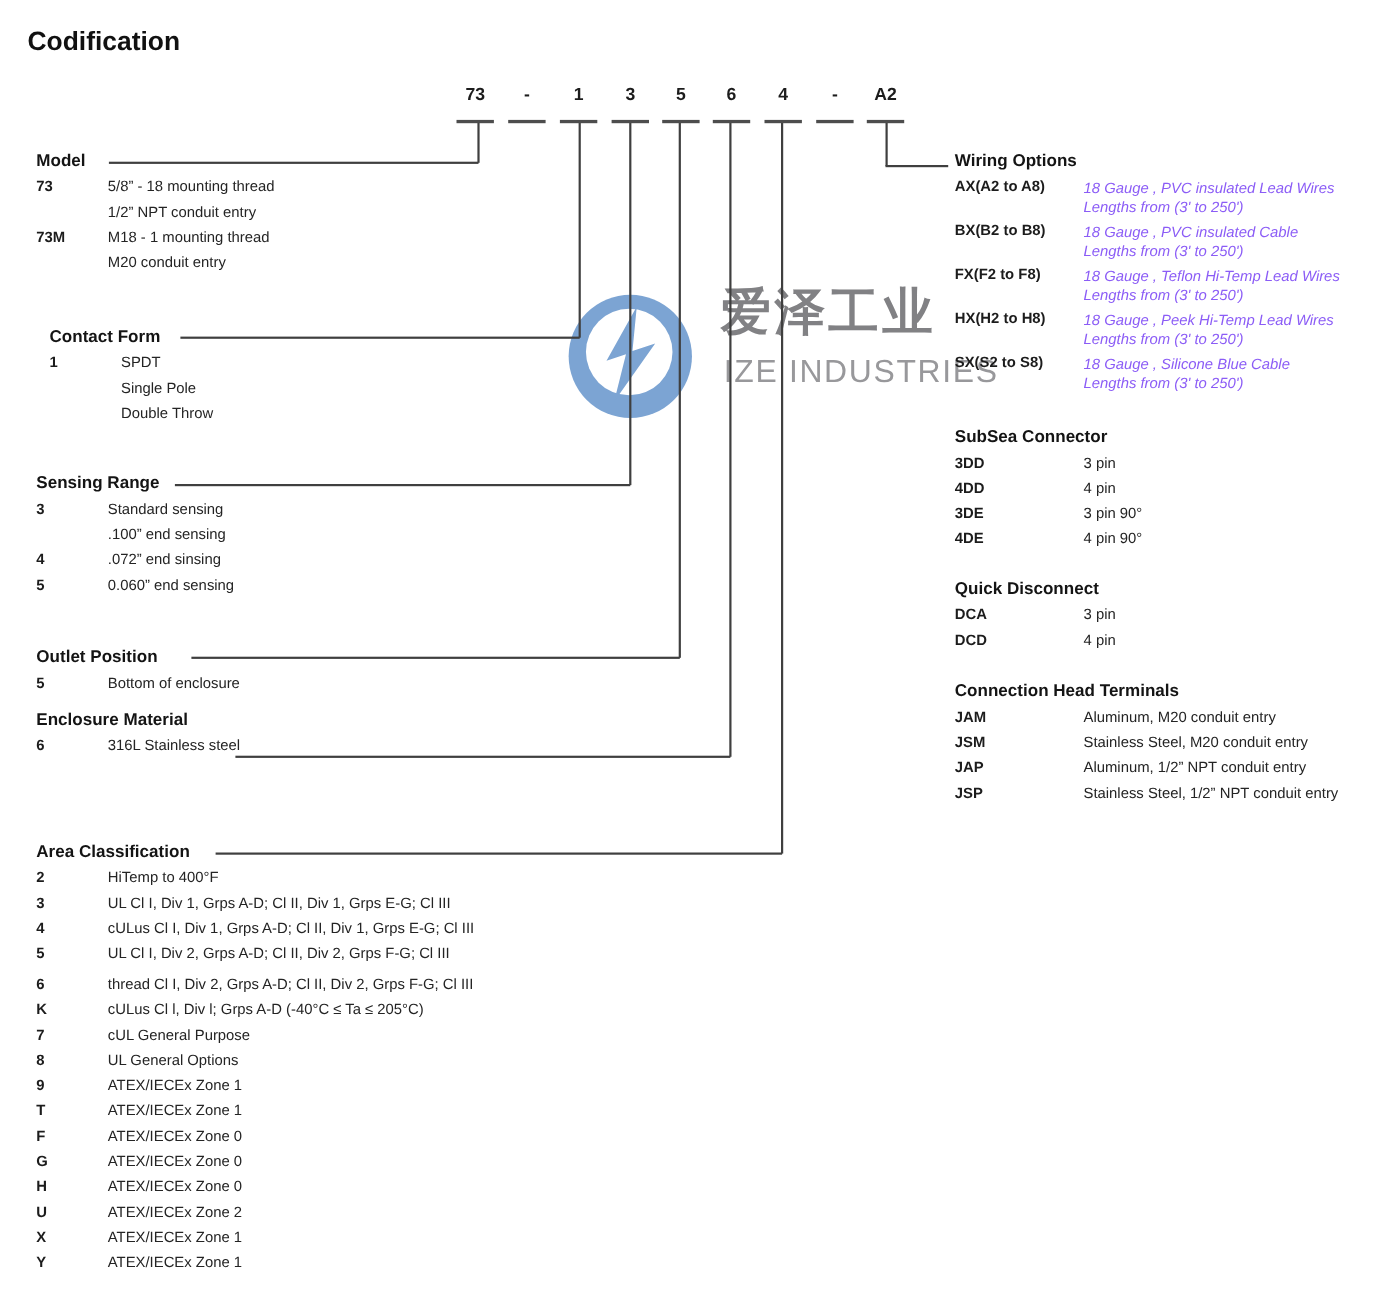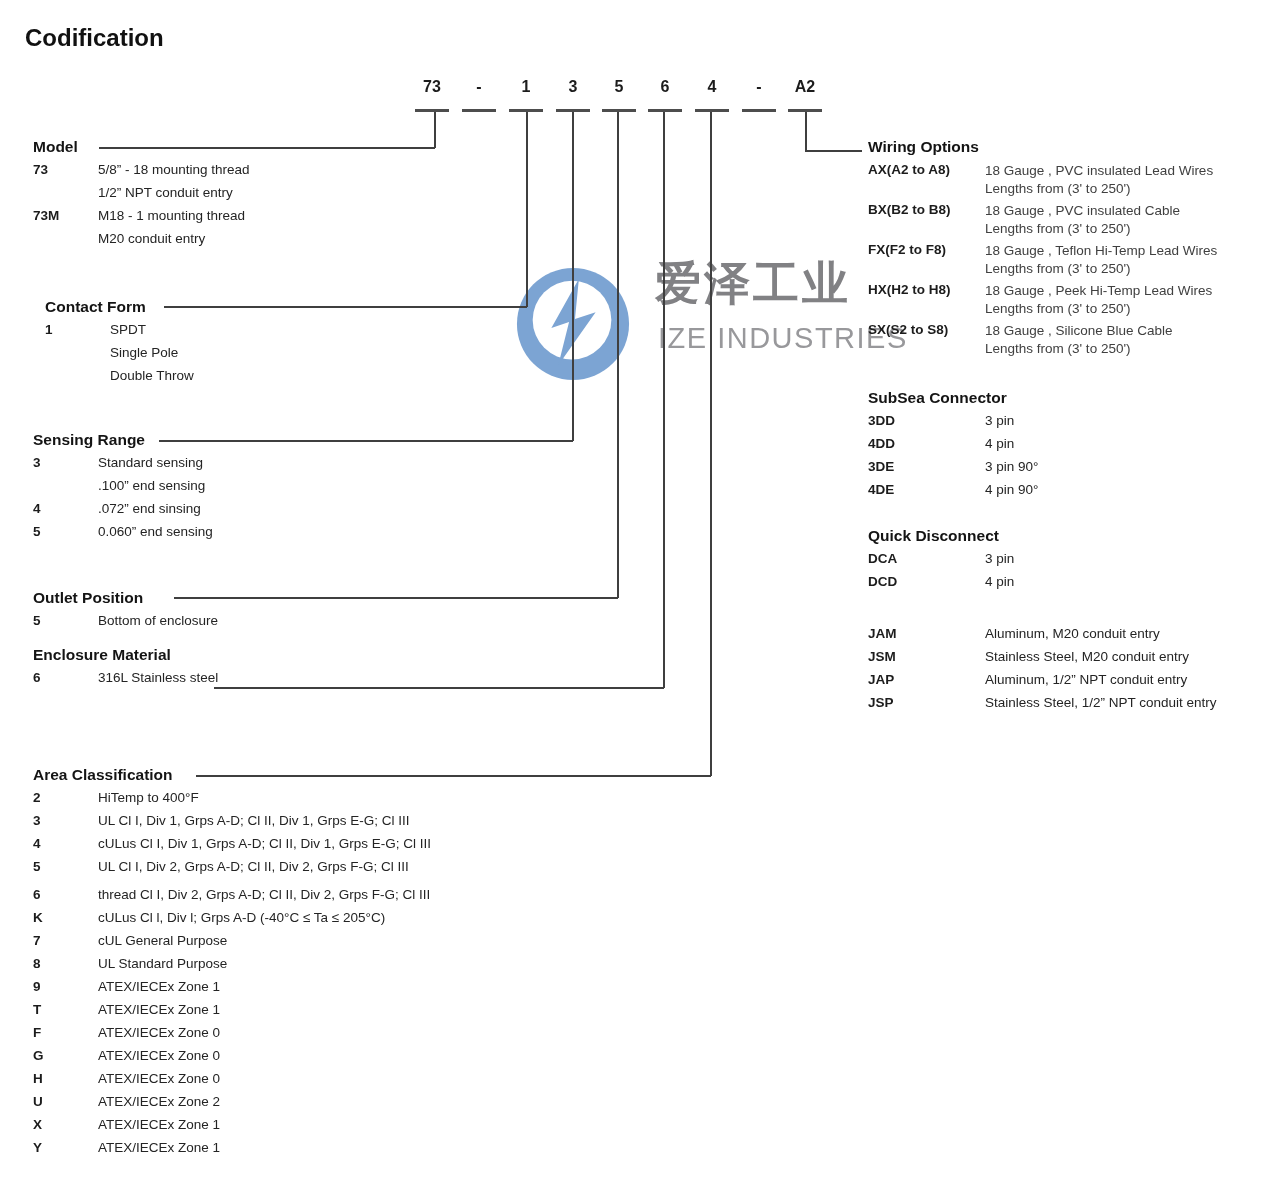--- a/index.html
+++ b/index.html
@@ -19,21 +19,21 @@
   
   .sec{z-index:3;}
   .sec-heading{font-size:15.5px;font-weight:bold;color:#141414;line-height:18px;white-space:nowrap;}
   .rows{margin-top:6px;}
   .row{display:flex;height:23px;align-items:flex-start;}
   .row.gap{margin-top:5px;}
   .wrow{display:flex;height:40px;align-items:flex-start;}
   .codecol{width:65px;flex:0 0 65px;font-weight:bold;font-size:13.5px;color:#1c1c1c;white-space:nowrap;}
   .codecol-r{width:117px;flex:0 0 117px;font-weight:bold;font-size:13.5px;color:#1c1c1c;white-space:nowrap;}
   .desccol{font-size:13.5px;color:#242424;white-space:nowrap;}
-  .wdesc{font-size:13.5px;color:#404040;line-height:17.5px;white-space:nowrap;}
+  .wdesc{font-size:13.5px;color:#8b5cf6;line-height:17.5px;white-space:nowrap;font-style:italic;}
   
   .wm{z-index:1;}
   .wm-cn{left:655px;top:253px;font-size:46px;font-weight:bold;color:#818184;letter-spacing:3px;white-space:nowrap;}
   .wm-en{left:658px;top:322px;font-size:29px;font-weight:400;color:#98989b;letter-spacing:1.5px;white-space:nowrap;}
 </style>
 </head>
 <body>
 
 <div class="abs page-title">Codification</div>
 
@@ -180,21 +180,21 @@
     <div class="row">
       <span class="codecol">K</span>
       <span class="desccol">cULus Cl l, Div l; Grps A-D (-40°C ≤ Ta ≤ 205°C)</span>
     </div>
     <div class="row">
       <span class="codecol">7</span>
       <span class="desccol">cUL General Purpose</span>
     </div>
     <div class="row">
       <span class="codecol">8</span>
-      <span class="desccol">UL Standard Purpose</span>
+      <span class="desccol">UL General Options</span>
     </div>
     <div class="row">
       <span class="codecol">9</span>
       <span class="desccol">ATEX/IECEx Zone 1</span>
     </div>
     <div class="row">
       <span class="codecol">T</span>
       <span class="desccol">ATEX/IECEx Zone 1</span>
     </div>
     <div class="row">
@@ -280,20 +280,21 @@
       <span class="desccol">3 pin</span>
     </div>
     <div class="row">
       <span class="codecol-r">DCD</span>
       <span class="desccol">4 pin</span>
     </div>
   </div>
 </div>
 
 <div class="abs sec" style="left:868px;top:620px;">
+  <div class="sec-heading">Connection Head Terminals</div>
   <div class="rows">
     <div class="row">
       <span class="codecol-r">JAM</span>
       <span class="desccol">Aluminum, M20 conduit entry</span>
     </div>
     <div class="row">
       <span class="codecol-r">JSM</span>
       <span class="desccol">Stainless Steel, M20 conduit entry</span>
     </div>
     <div class="row">

